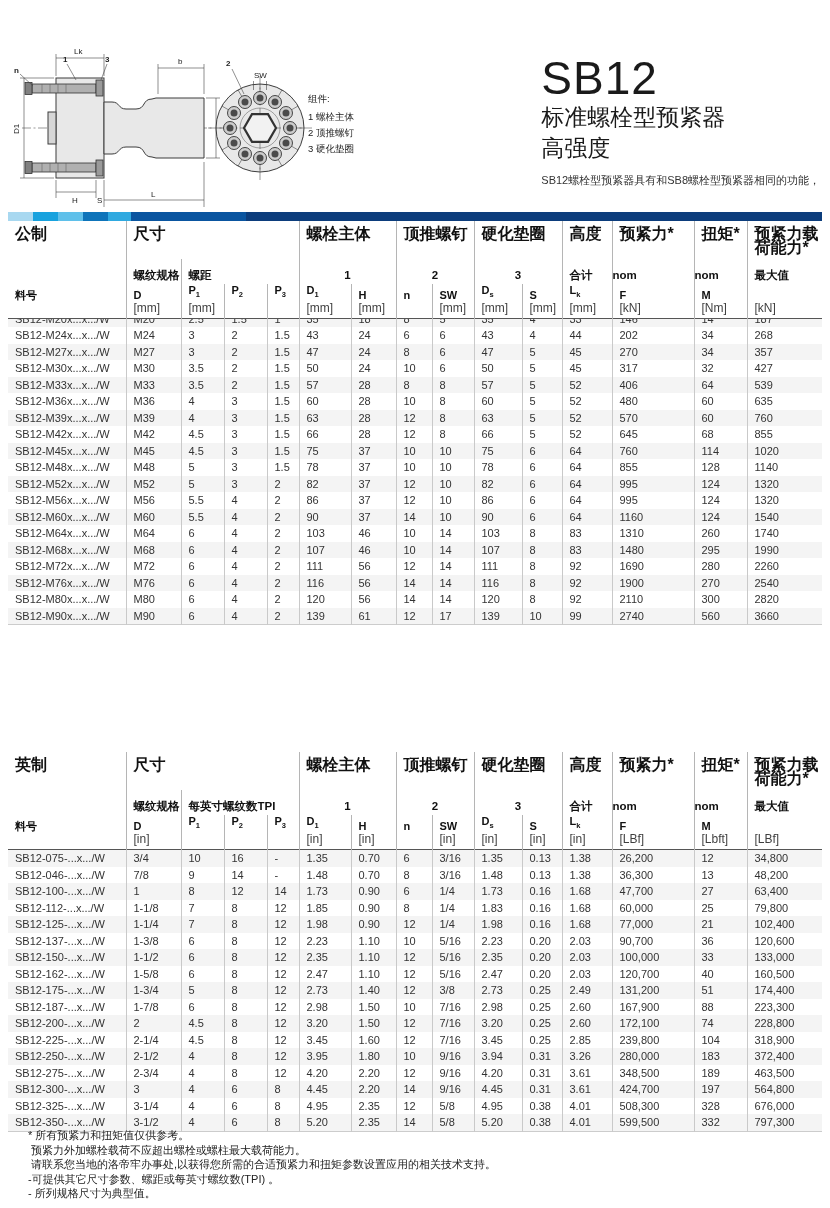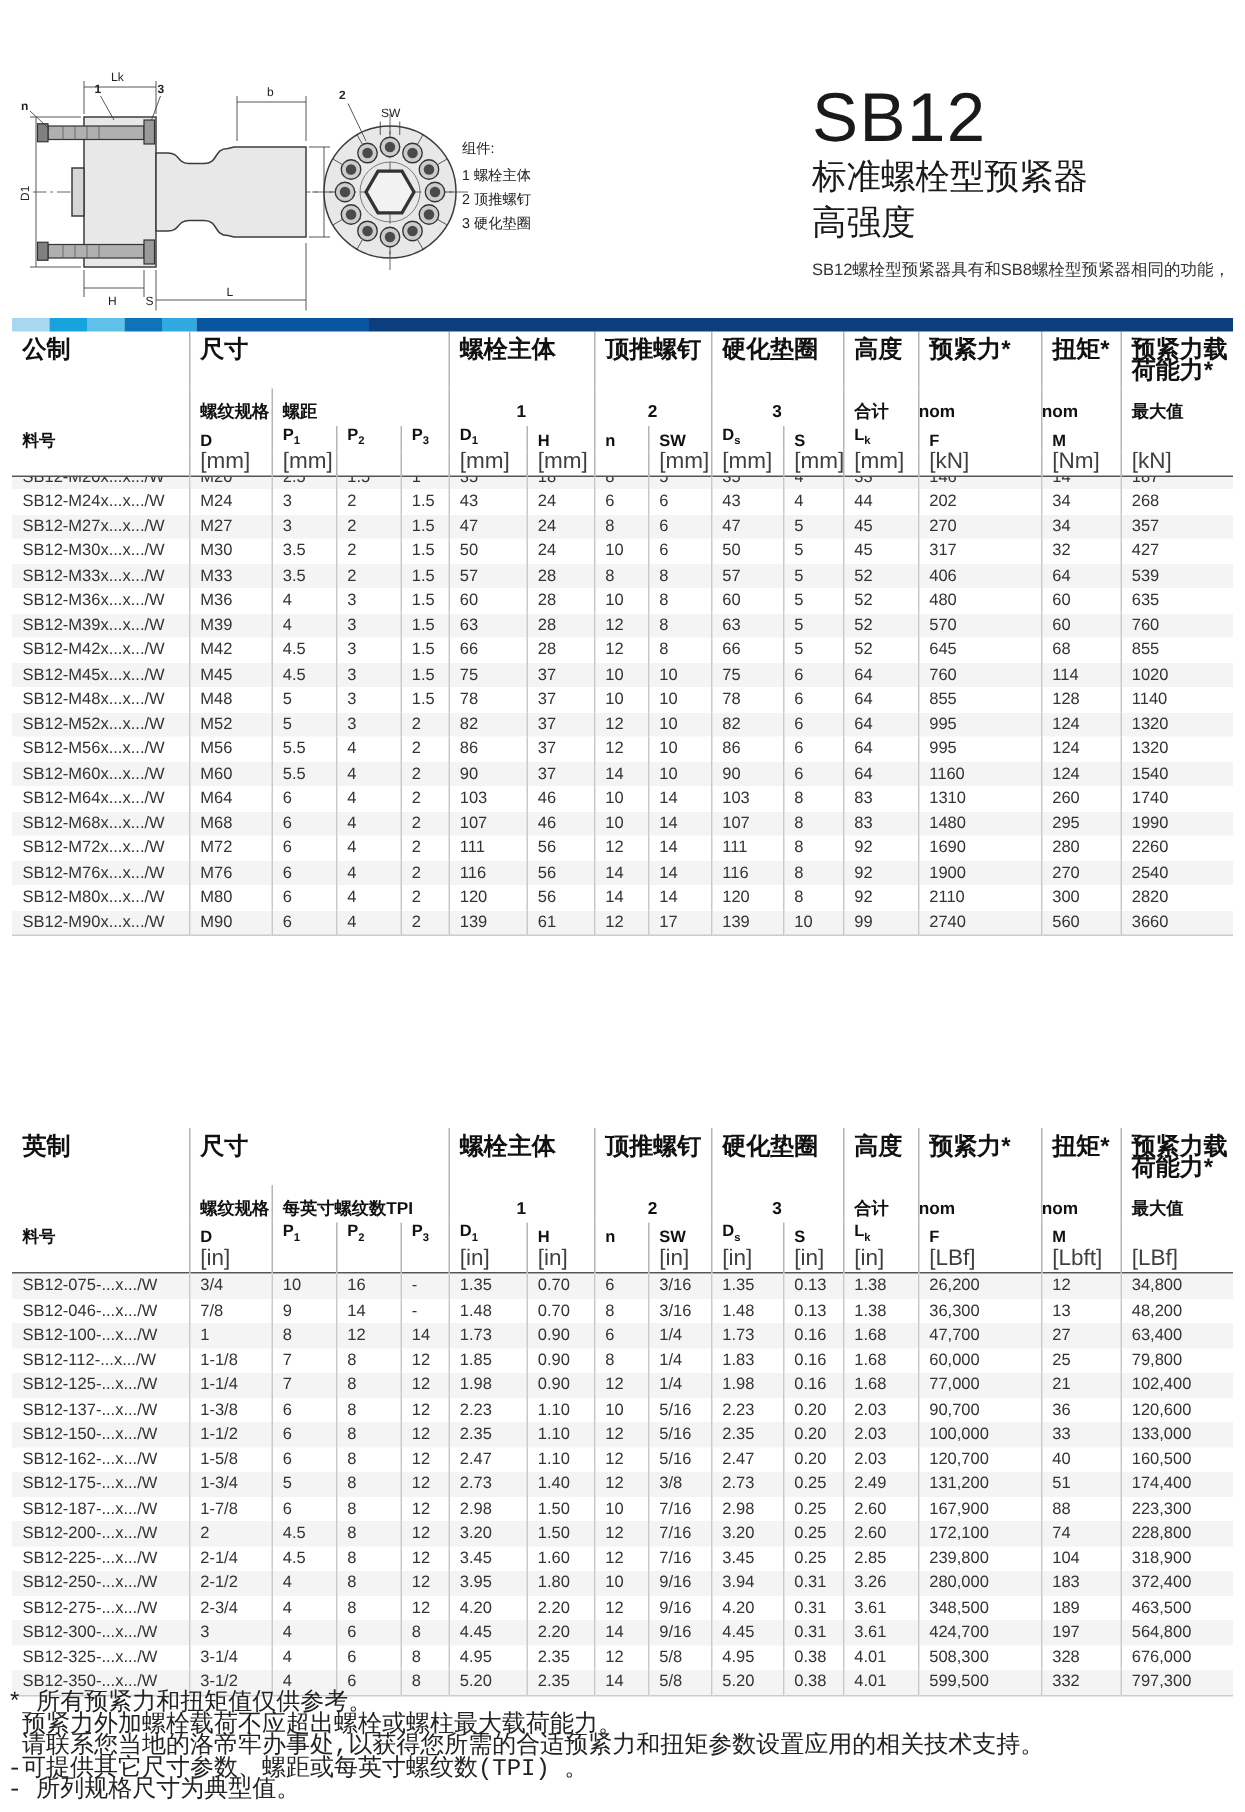--- a/index.html
+++ b/index.html
@@ -34,36 +34,36 @@
   .gradbar{display:flex;height:9px;width:814px;}
   .gradbar div{height:9px;}
   table{border-collapse:collapse;table-layout:fixed;width:814px;}
   thead{border-bottom:1.5px solid #555;}
   thead th{font-weight:bold;text-align:left;padding:0 0 0 7px;color:#111;
            border-left:1px solid #b5b5b5;overflow:hidden;}
   thead th:first-child{border-left:none;}
   tr.gr th{height:32px;vertical-align:top;padding-top:6px;font-size:16px;line-height:13.5px;}
   tr.sr th{height:22px;vertical-align:bottom;padding-bottom:3px;font-size:11.5px;line-height:12px;}
   tr.lr th{height:16px;vertical-align:bottom;font-size:11px;line-height:12px;padding-bottom:1px;}
-  tr.ur th{height:15px;vertical-align:top;font-size:15px;font-weight:normal;color:#3f3f3f;
+  tr.ur th{height:15px;vertical-align:top;font-size:12px;font-weight:normal;color:#3f3f3f;
            line-height:11px;padding-top:1px;}
   sub{font-size:7.5px;}
   .num{text-align:center;padding-left:0;}
   .nom{padding-left:0;}
   tbody{border-bottom:1px solid #ccc;}
   tbody td{height:16.5px;font-size:11px;color:#333;padding:0 0 0 7px;
            border-left:1px solid #c9c9c9;line-height:16.5px;white-space:nowrap;overflow:hidden;}
   tbody td:first-child{border-left:none;}
   tbody tr:nth-child(odd){background:#f4f4f4;}
   tr.clipped td{height:8px;line-height:normal;}
   tr.clipped .co{display:block;height:8px;overflow:hidden;}
   tr.clipped .ci{display:block;margin-top:-8px;line-height:16px;}
 
   
-  .footnotes{position:absolute;left:5px;top:1128px;font-size:16px;line-height:14.5px;color:#222;font-family:Liberation Mono, monospace;}
+  .footnotes{position:absolute;left:28px;top:1128px;font-size:11px;line-height:14.5px;color:#222;}
   .footnotes div{white-space:pre-wrap;}
 </style>
 </head>
 <body>
 
 <div class="page">
 
   <svg class="drawing" viewBox="0 0 356 172" xmlns="http://www.w3.org/2000/svg">
     <g>
       <line class="cl" x1="14" y1="88" x2="204" y2="88"></line>

